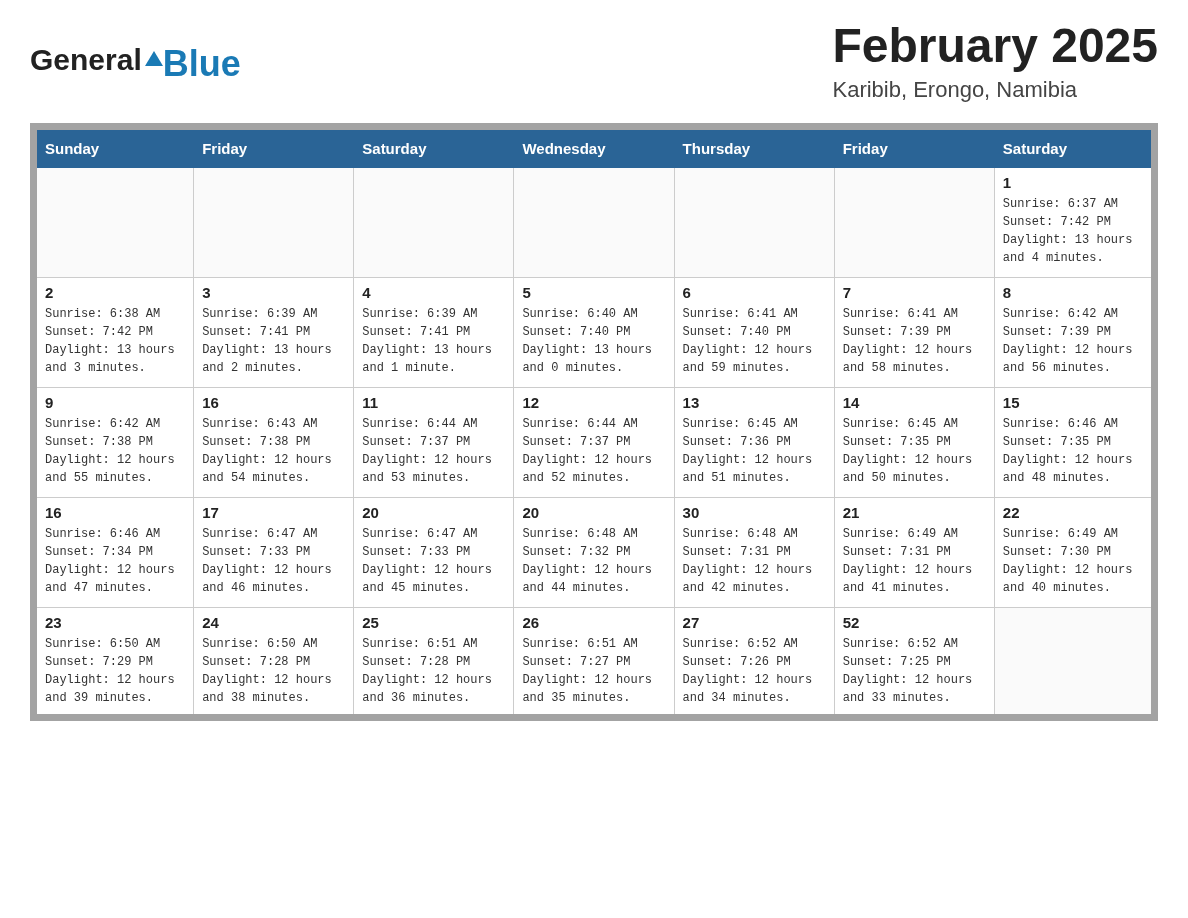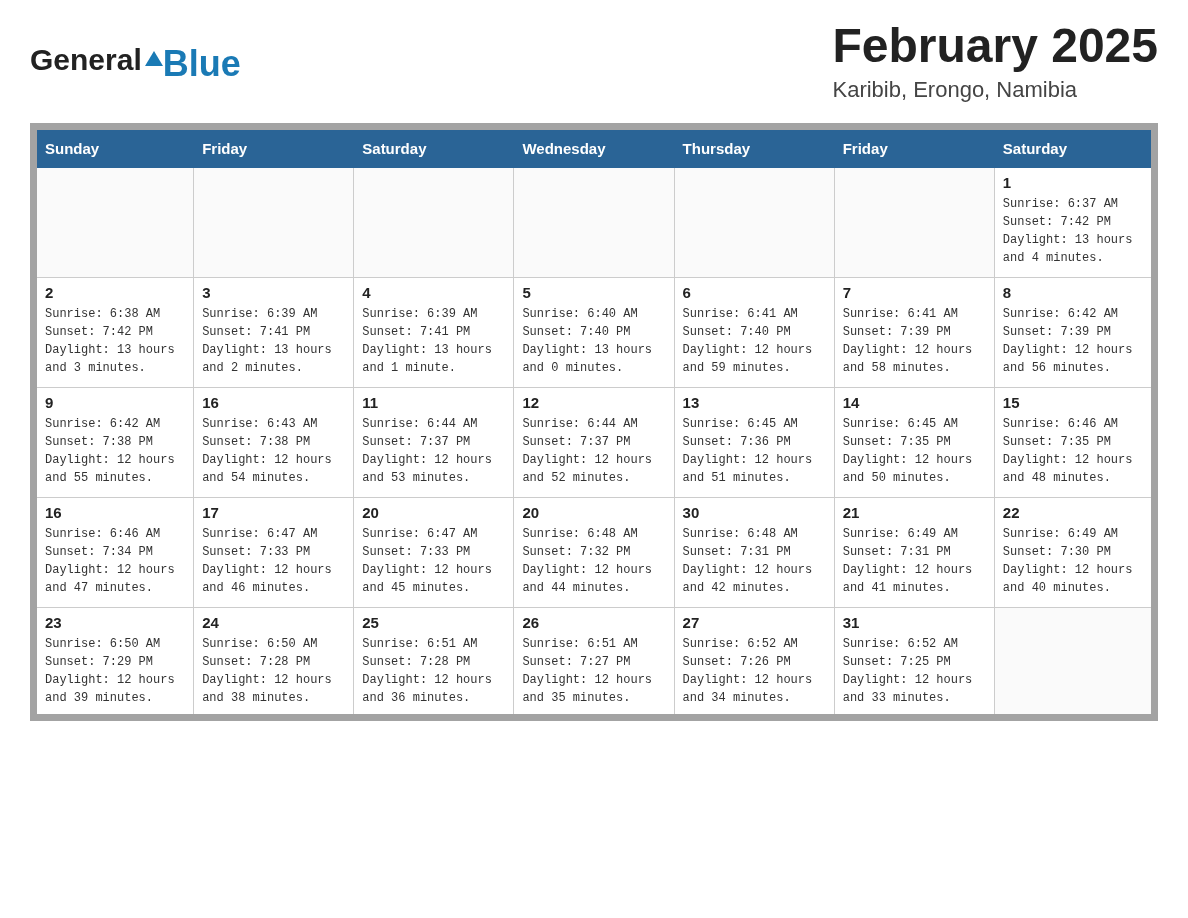--- a/index.html
+++ b/index.html
@@ -230,19 +230,19 @@
         </td>
         <td>
           <div class="day-number">26</div>
           <div class="day-info">Sunrise: 6:51 AM<br>Sunset: 7:27 PM<br>Daylight: 12 hours and 35 minutes.</div>
         </td>
         <td>
           <div class="day-number">27</div>
           <div class="day-info">Sunrise: 6:52 AM<br>Sunset: 7:26 PM<br>Daylight: 12 hours and 34 minutes.</div>
         </td>
         <td>
-          <div class="day-number">31</div>
+          <div class="day-number">52</div>
           <div class="day-info">Sunrise: 6:52 AM<br>Sunset: 7:25 PM<br>Daylight: 12 hours and 33 minutes.</div>
         </td>
         <td class="empty-cell"></td>
       </tr>
     </tbody>
 </table>
 
 </body></html>

